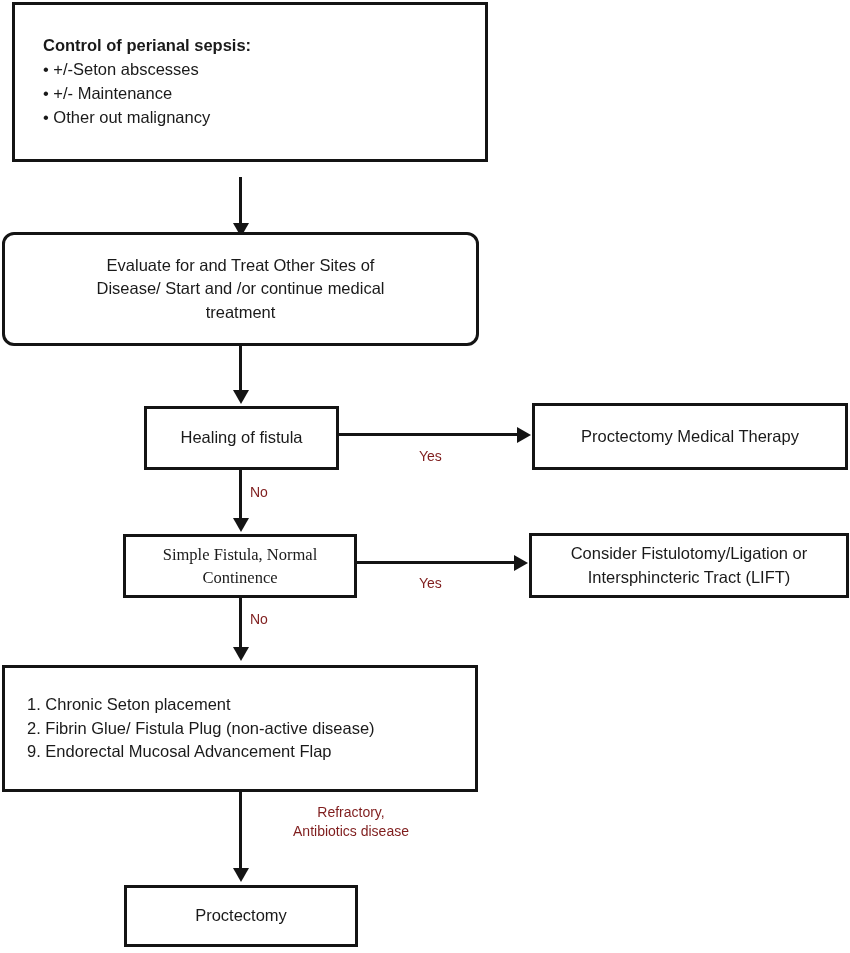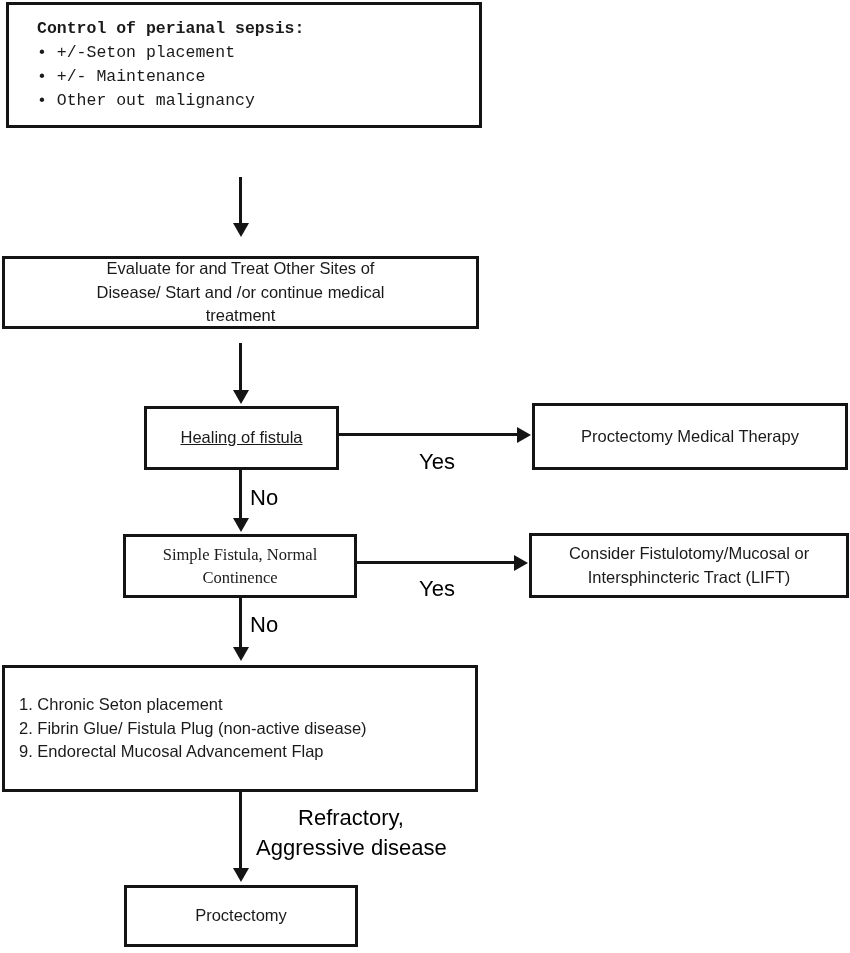--- a/index.html
+++ b/index.html
@@ -36,21 +36,21 @@
     font-weight: bold;
     font-size: 16.5px;
     line-height: 1.42;
   }
   .bullet-line, .num-line {
     font-size: 16.5px;
     line-height: 1.45;
     white-space: pre;
   }
   .pad-left { padding-left: 28px; padding-right: 10px; }
-  .pad-left2 { padding-left: 14px; padding-right: 10px; }
+  .pad-left2 { padding-left: 22px; padding-right: 10px; }
 
   
   .vline {
     position: absolute;
     width: 3px;
     background: #141414;
   }
   .hline {
     position: absolute;
     height: 3px;
@@ -65,54 +65,54 @@
   }
   .arrow-right {
     position: absolute;
     width: 0; height: 0;
     border-top: 8px solid transparent;
     border-bottom: 8px solid transparent;
     border-left: 14px solid #141414;
   }
   .edge-label {
     position: absolute;
-    font-size: 22px;
+    font-size: 14px;
     line-height: 1.35;
-    color: #000000;
+    color: #7f1d1d;
     white-space: pre;
   }
   .edge-label.ctr { text-align: center; }
 </style>
 </head>
 <body>
 
 <div id="canvas">
 
-  <div class="node left" style="left:6px; top:2px; width:476px; height:126px;font-family:Liberation Mono, monospace;">
+  <div class="node left" style="left:12px; top:2px; width:476px; height:160px;">
     <div class="pad-left">
       <div class="node-head">Control of perianal sepsis:</div>
-      <div class="bullet-line">• +/-Seton placement</div>
+      <div class="bullet-line">• +/-Seton abscesses</div>
       <div class="bullet-line">• +/- Maintenance</div>
       <div class="bullet-line">• Other out malignancy</div>
     </div>
   </div>
 
   <div class="vline" style="left:239px; top:177px; height:48px;"></div>
   <div class="arrow-down" style="left:232.5px; top:223px;"></div>
 
-  <div class="node center" style="left:2px; top:256px; width:477px; height:73px;">
+  <div class="node center" style="left:2px; top:232px; width:477px; height:114px;border-radius:12px;">
     <div class="txt">Evaluate for and Treat Other Sites of
 Disease/ Start and /or continue medical
 treatment</div>
   </div>
 
   <div class="vline" style="left:239px; top:343px; height:48px;"></div>
   <div class="arrow-down" style="left:232.5px; top:390px;"></div>
 
-  <div class="node center" style="left:144px; top:406px; width:195px; height:64px;text-decoration:underline;">
+  <div class="node center" style="left:144px; top:406px; width:195px; height:64px;">
     <div class="txt">Healing of fistula</div>
   </div>
 
   <div class="hline" style="left:339px; top:433px; width:179px;"></div>
   <div class="arrow-right" style="left:517px; top:427px;"></div>
   <div class="edge-label" style="left:419px; top:447px;">Yes</div>
 
   <div class="node center" style="left:532px; top:403px; width:316px; height:67px;">
     <div class="txt">Proctectomy Medical Therapy</div>
   </div>
@@ -124,38 +124,38 @@
   <div class="node center" style="left:123px; top:534px; width:234px; height:64px;font-family:Liberation Serif, serif;">
     <div class="txt">Simple Fistula, Normal
 Continence</div>
   </div>
 
   <div class="hline" style="left:357px; top:561px; width:158px;"></div>
   <div class="arrow-right" style="left:514px; top:555px;"></div>
   <div class="edge-label" style="left:419px; top:574px;">Yes</div>
 
   <div class="node center" style="left:529px; top:533px; width:320px; height:65px;">
-    <div class="txt">Consider Fistulotomy/Mucosal or
+    <div class="txt">Consider Fistulotomy/Ligation or
 Intersphincteric Tract (LIFT)</div>
   </div>
 
   <div class="vline" style="left:239px; top:598px; height:50px;"></div>
   <div class="arrow-down" style="left:232.5px; top:647px;"></div>
   <div class="edge-label" style="left:250px; top:610px;">No</div>
 
   <div class="node left" style="left:2px; top:665px; width:476px; height:127px;">
     <div class="pad-left2">
       <div class="num-line">1. Chronic Seton placement</div>
       <div class="num-line">2. Fibrin Glue/ Fistula Plug (non-active disease)</div>
       <div class="num-line">9. Endorectal Mucosal Advancement Flap</div>
     </div>
   </div>
 
   <div class="vline" style="left:239px; top:792px; height:77px;"></div>
   <div class="arrow-down" style="left:232.5px; top:868px;"></div>
   <div class="edge-label ctr" style="left:256px; top:803px; width:190px;">Refractory,
-Aggressive disease</div>
+Antibiotics disease</div>
 
   <div class="node center" style="left:124px; top:885px; width:234px; height:62px;">
     <div class="txt">Proctectomy</div>
   </div>
 
 </div>
 
 </body></html>

